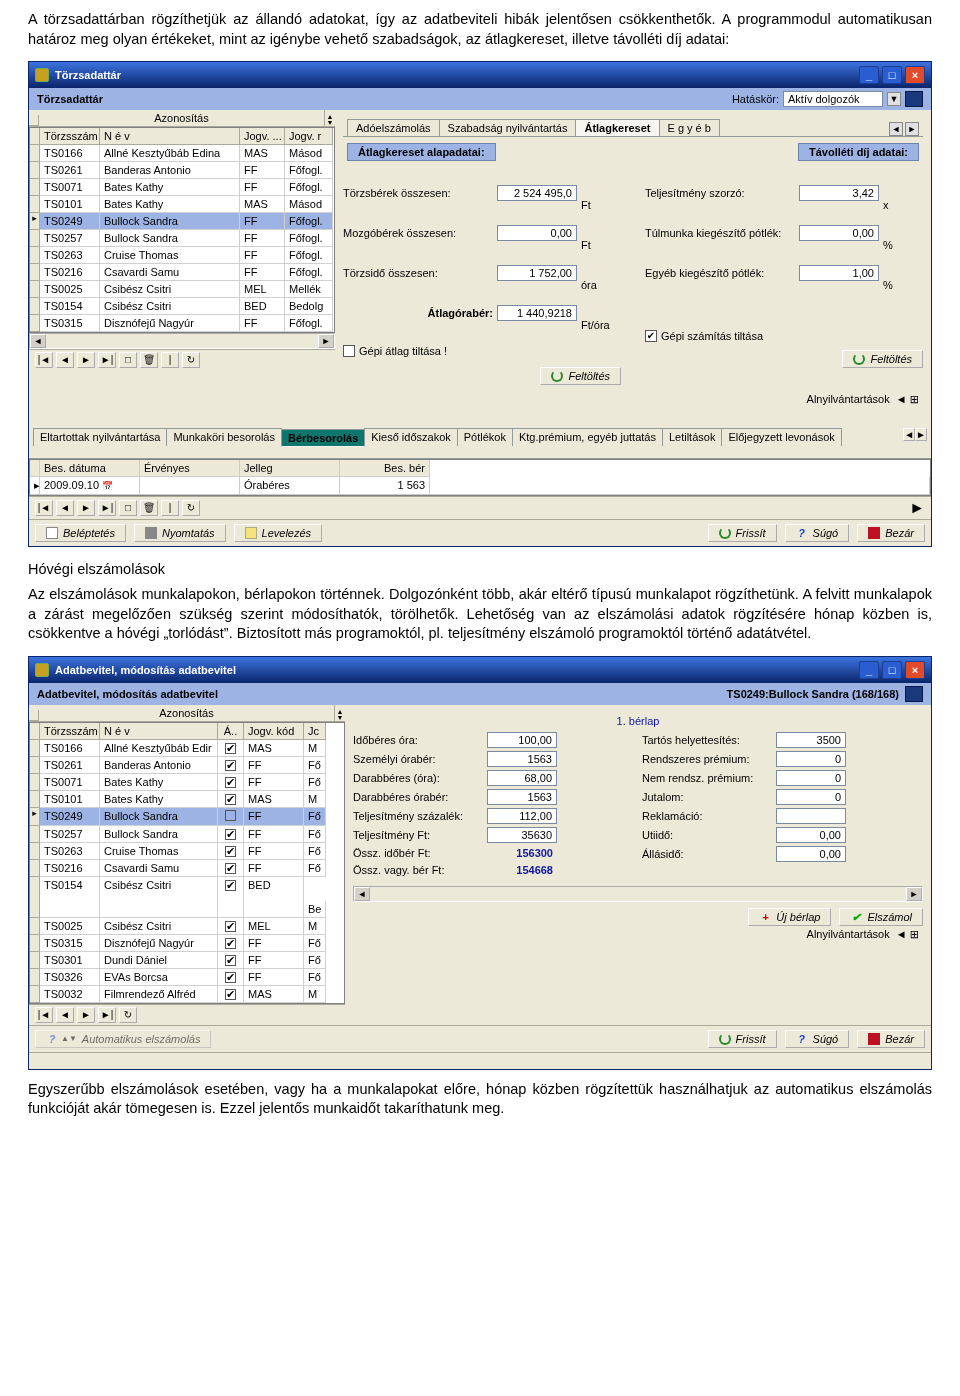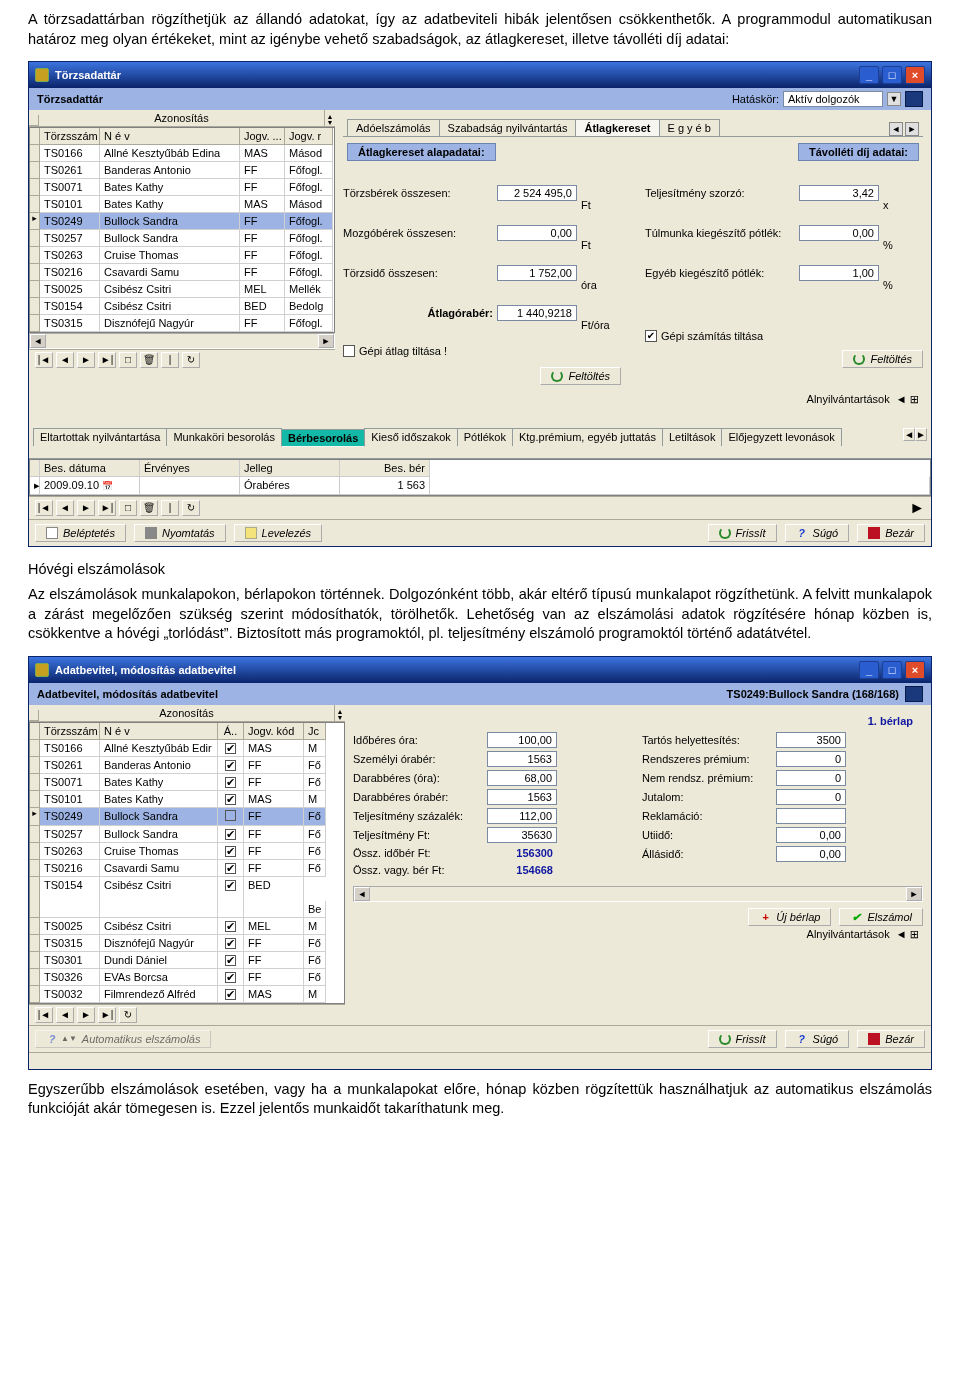--- a/index.html
+++ b/index.html
@@ -130,34 +130,34 @@
   .ico.help { color:#1a3fd0; font-weight:bold; }
   .ico.close2 { background:#b12; }
   .ico.plusred { color:#c00; font-weight:bold; }
   .ico.check { color:#0a0; font-weight:bold; }
 
   .navbar { display:flex; align-items:center; gap:3px; padding:2px 6px; border-top:1px solid #aca899; background:#ece9d8;}
   .navbtn { width:18px; height:16px; border:1px outset #fff; background:#ece9d8; text-align:center; line-height:14px; font-size:10px;}
 
   .bottabrow { display:flex; border-bottom:1px solid #919b9c; overflow:hidden; padding:12px 4px;}
   .bottab { padding:2px 6px; border:1px solid #919b9c; border-bottom:none; margin-right:-1px; background:#ece9d8; white-space:nowrap; font-size:11px;}
-  .bottab.active { background:#14b8a6; position:relative; top:1px; font-weight:bold; border-bottom:1px solid #f7f6f0;}
+  .bottab.active { background:#0f766e; position:relative; top:1px; font-weight:bold; border-bottom:1px solid #f7f6f0;}
 
   .smallgrid { border:1px solid #808080; background:#fff; }
   .smallgrid .hdr, .smallgrid .row { display:flex; }
   .smallgrid .c { border-right:1px solid #ccc; border-bottom:1px solid #ccc; padding:2px 4px; font-size:11px;}
   .smallgrid .hdr .c { background:#ece9d8; }
   .scrollbar-h { height:16px; background:#ece9d8; border:1px inset #fff; display:flex; justify-content:space-between; align-items:center;}
   .scrollbar-h span { width:16px; height:14px; background:#d4d0c8; border:1px outset #fff; text-align:center; line-height:12px; font-size:9px;}
 
   .btnbar { display:flex; padding:4px 6px; gap:8px; border-top:1px solid #aca899; background:#ece9d8;}
   .btnbar .spacer { flex:1; }
   .statusbar { display:flex; padding:2px 6px; background:#ece9d8; border-top:1px solid #aca899; font-size:11px; align-items:center;}
 
-  .rightblue { color:#1018a0; font-weight:bold; text-align:right; padding:2px 10px; }
+  .rightblue { color:#1018a0; font-weight:normal; text-align:center; padding:2px 10px; }
 
   .rfld { display:flex; align-items:center; margin:3px 0; gap:4px; }
   .rfld label { width: 130px; }
   .rfld input { width: 70px; border:1px solid #7a8aa0; text-align:right; padding:1px 4px; font-size:11px; background:#fff;}
   .rfld .ro { border:none; background:transparent; color:#1018a0; font-weight:bold;}
 
   .azon-hdr { display:flex; background:#ece9d8; border-bottom:1px solid #aca899;align-items:flex-end; }
   .azon-hdr .cell { border-right:1px solid #aca899; padding:2px 4px; text-align:center;}
   .updn { width:10px; display:flex; flex-direction:column; justify-content:center; font-size:7px; line-height:6px; text-align:center;}
 </style>

